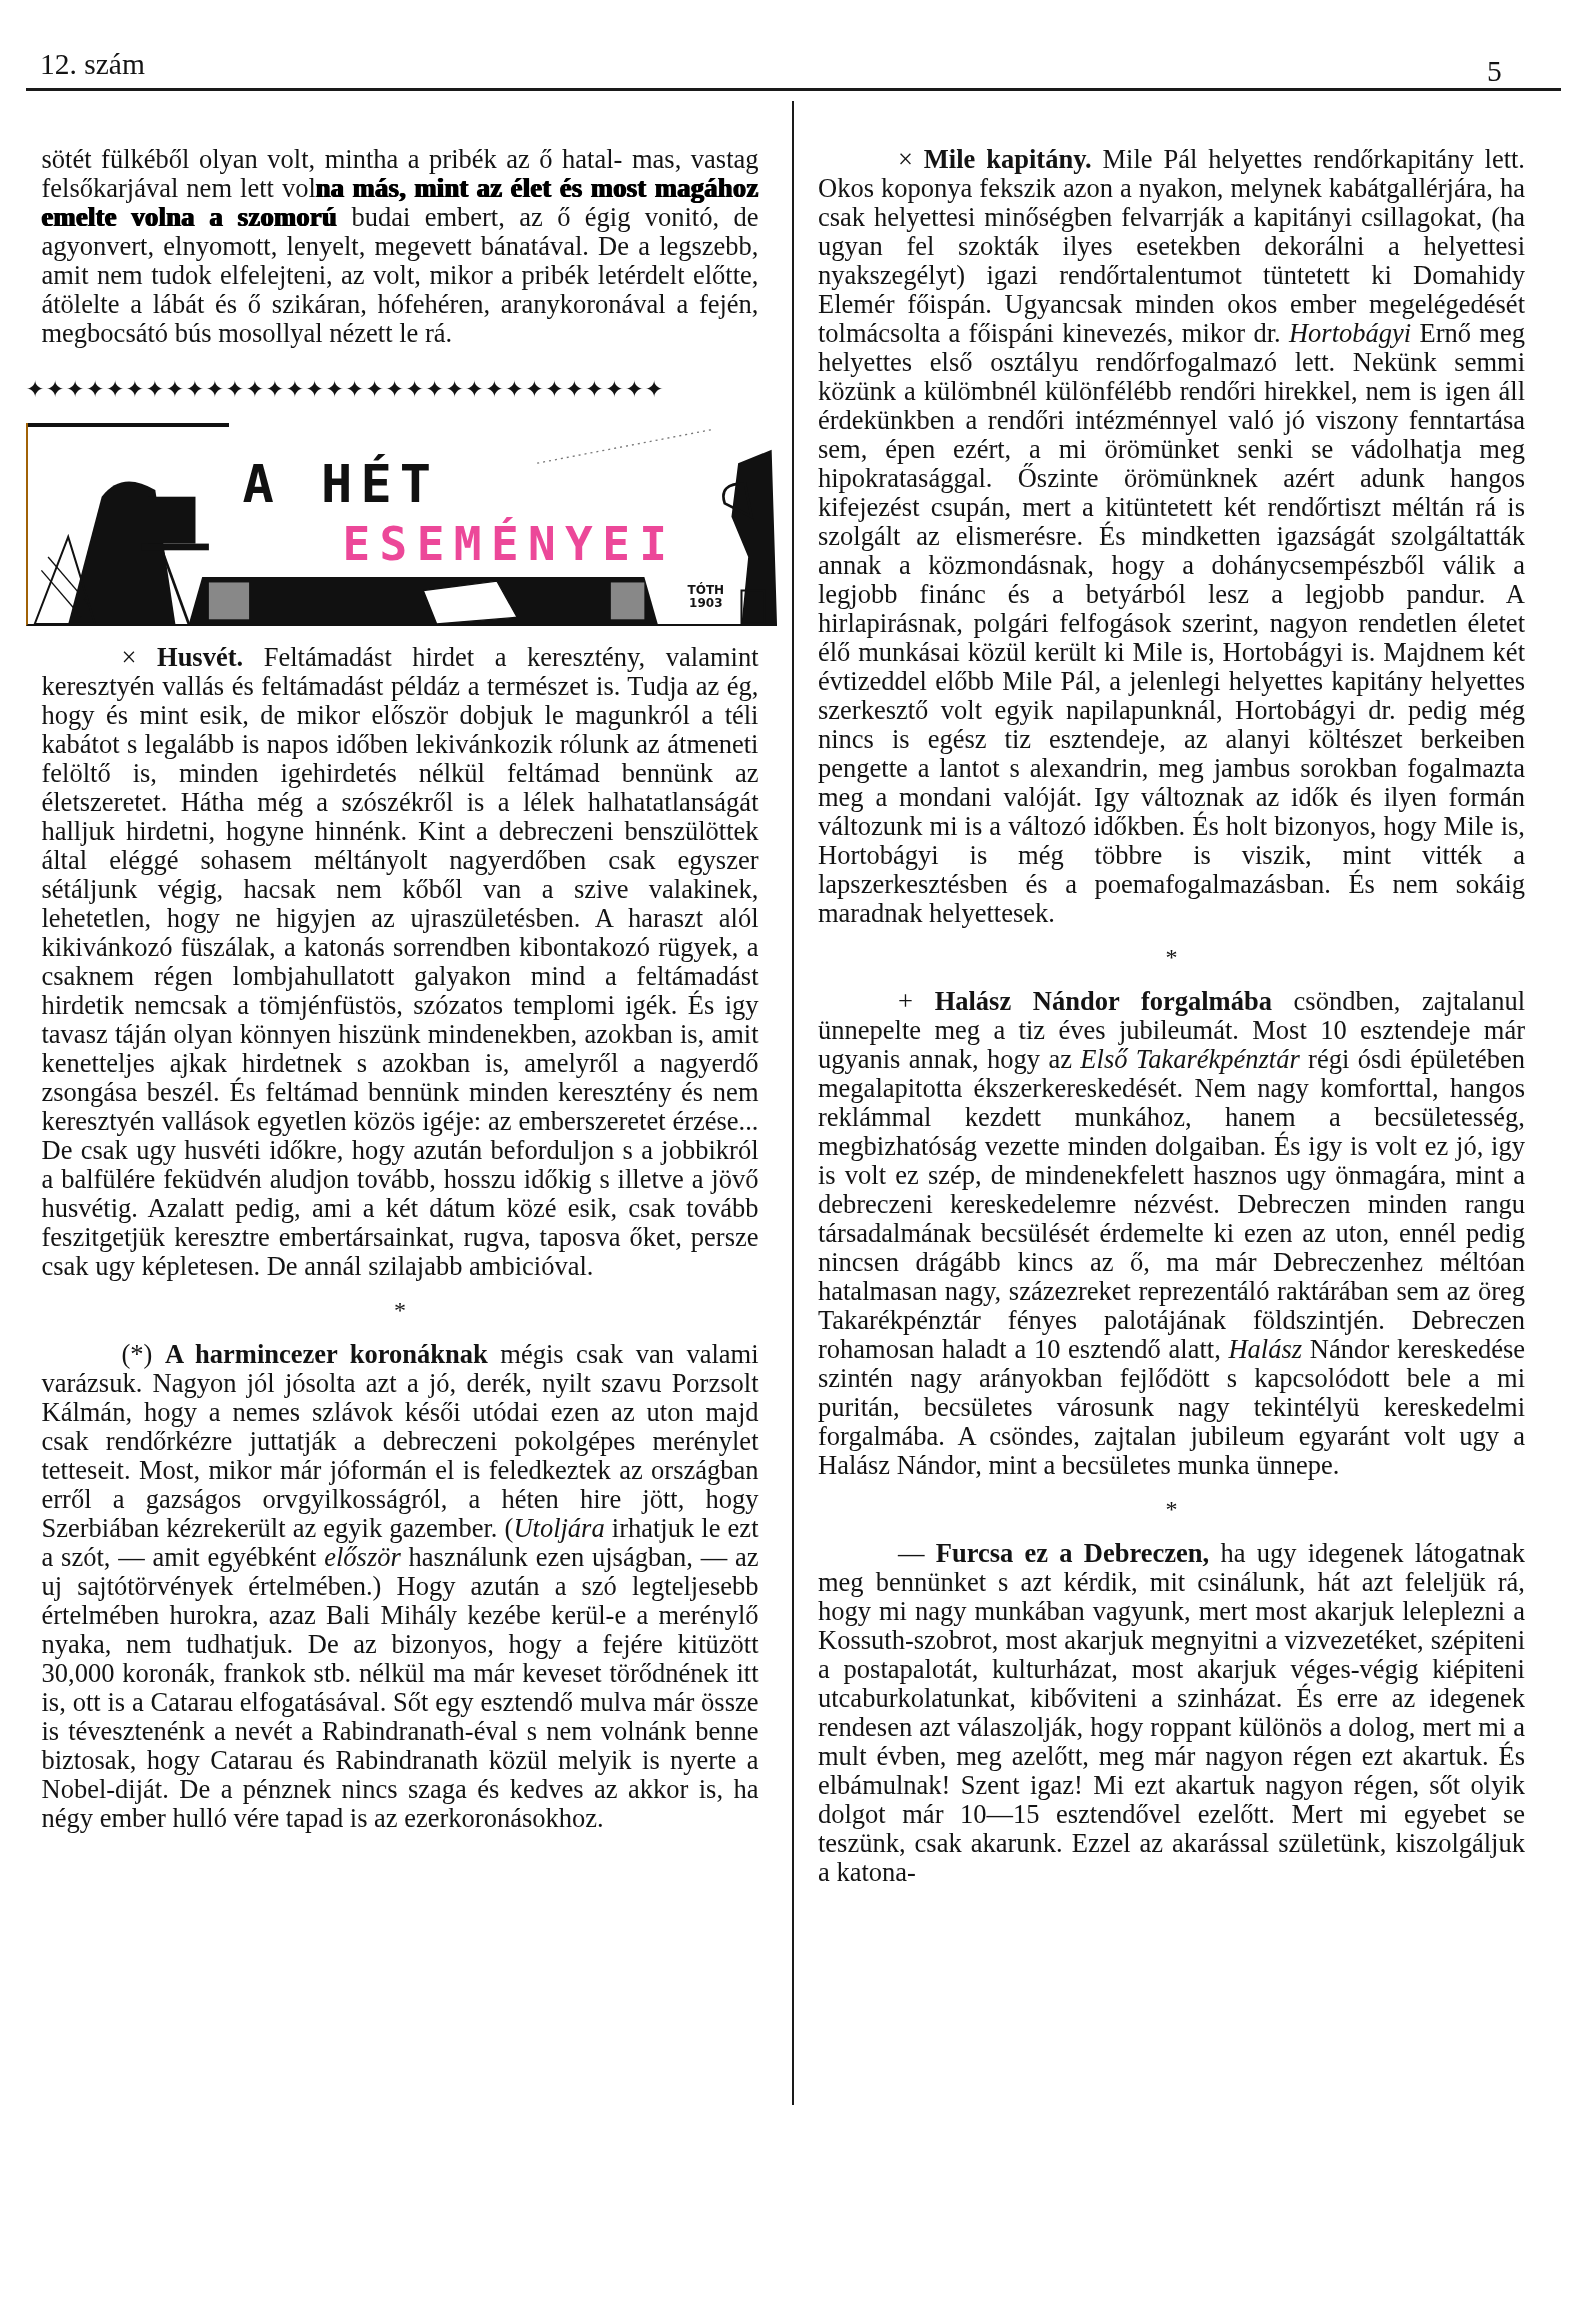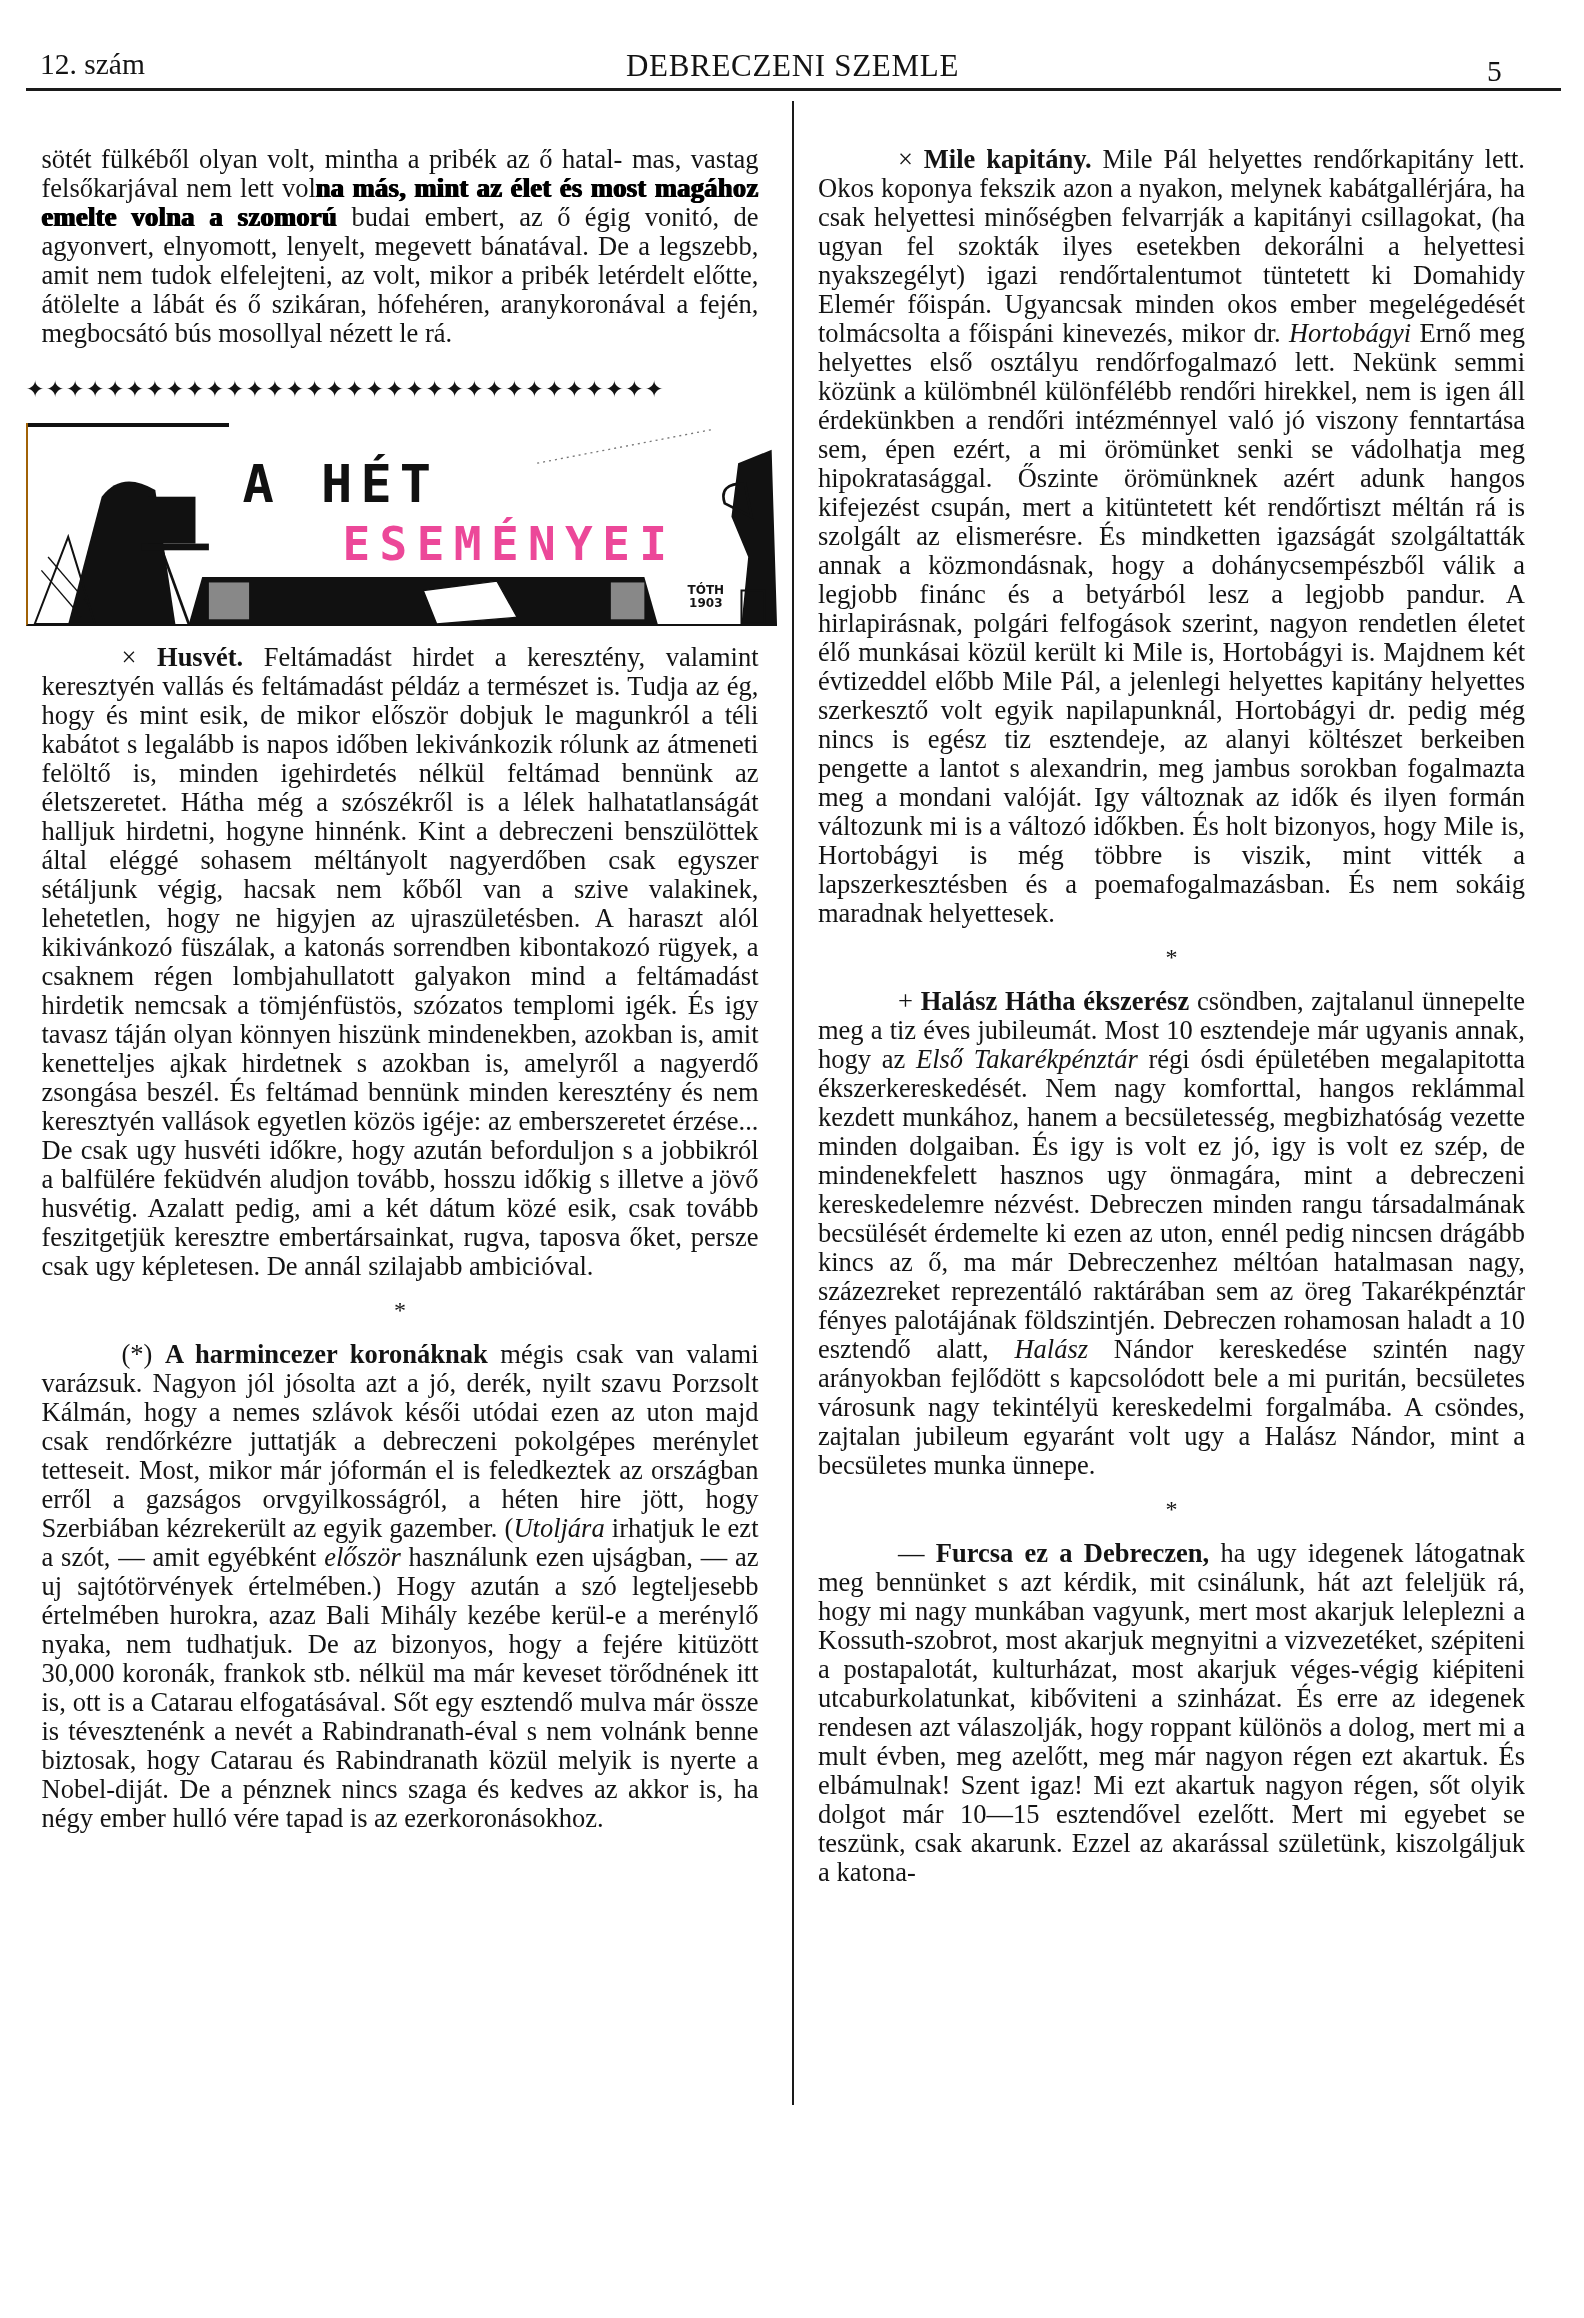--- a/index.html
+++ b/index.html
@@ -31,21 +31,20 @@
   .illus .title1 { position: absolute; left: 215px; top: 47px; font-family: "DejaVu Sans Mono", monospace; font-size: 52px; letter-spacing: 8px; font-weight: bold; color: #111; }
   .illus .title2 { position: absolute; left: 315px; top: 107px; font-family: "DejaVu Sans Mono", monospace; font-size: 46px; letter-spacing: 9.4px; font-weight: bold; color: #ec4899; }
   .illus .sig { position: absolute; left: 660px; top: 161px; font-family: "DejaVu Sans", sans-serif; font-size: 12px; line-height: 13.4px; font-weight: bold; text-align: center; }
   .illus svg { position: absolute; left: 0; top: 0; }
 </style>
 </head>
 <body>
 
 <div class="header">
   <span class="hdr-left">12. szám</span>
-  <span class="hdr-center">DEBRECZENI SZEMLE</span>
   <span class="hdr-right">5</span>
   <div class="hdr-rule"></div>
 </div>
 <div class="col-divider"></div>
 
 <div class="col col-left">
   <p>
     <span>sötét fülkéből olyan volt, mintha a pribék az ő hatal-</span>
     <span>mas, vastag felsőkarjával nem lett vol</span><span class="smudge">na más, mint</span>
     <span class="smudge">az élet és most magához emelte volna a szomorú</span>
@@ -102,21 +101,21 @@
 
 <div class="col col-right">
   <p class="ind">
     <span>×</span>
     <b>Mile kapitány.</b>
     <span>Mile Pál helyettes rendőrkapitány lett. Okos koponya fekszik azon a nyakon, melynek kabátgallérjára, ha csak helyettesi minőségben felvarrják a kapitányi csillagokat, (ha ugyan fel szokták ilyes esetekben dekorálni a helyettesi nyakszegélyt) igazi rendőrtalentumot tüntetett ki Domahidy Elemér főispán. Ugyancsak minden okos ember megelégedését tolmácsolta a főispáni kinevezés, mikor dr. </span><i>Hortobágyi</i><span> Ernő meg helyettes első osztályu rendőrfogalmazó lett. Nekünk semmi közünk a külömbnél különfélébb rendőri hirekkel, nem is igen áll érdekünkben a rendőri intézménnyel való jó viszony fenntartása sem, épen ezért, a mi örömünket senki se vádolhatja meg hipokratasággal. Őszinte örömünknek azért adunk hangos kifejezést csupán, mert a kitüntetett két rendőrtiszt méltán rá is szolgált az elismerésre. És mindketten igazságát szolgáltatták annak a közmondásnak, hogy a dohánycsempészből válik a legjobb finánc és a betyárból lesz a legjobb pandur. A hirlapirásnak, polgári felfogások szerint, nagyon rendetlen életet élő munkásai közül került ki Mile is, Hortobágyi is. Majdnem két évtizeddel előbb Mile Pál, a jelenlegi helyettes kapitány helyettes szerkesztő volt egyik napilapunknál, Hortobágyi dr. pedig még nincs is egész tiz esztendeje, az alanyi költészet berkeiben pengette a lantot s alexandrin, meg jambus sorokban fogalmazta meg a mondani valóját. Igy változnak az idők és ilyen formán változunk mi is a változó időkben. És holt bizonyos, hogy Mile is, Hortobágyi is még többre is viszik, mint vitték a lapszerkesztésben és a poemafogalmazásban. És nem sokáig maradnak helyettesek.</span>
   </p>
   <div class="sep">*</div>
   <p class="ind">
     <span>+</span>
-    <b>Halász Hátha ékszerész</b>
+    <b>Halász Nándor forgalmába</b>
     <span>csöndben, zajtalanul ünnepelte meg a tiz éves jubileumát. Most 10 esztendeje már ugyanis annak, hogy az </span><i>Első Takarékpénztár</i><span> régi ósdi épületében megalapitotta ékszerkereskedését. Nem nagy komforttal, hangos reklámmal kezdett munkához, hanem a becsületesség, megbizhatóság vezette minden dolgaiban. És igy is volt ez jó, igy is volt ez szép, de mindenekfelett hasznos ugy önmagára, mint a debreczeni kereskedelemre nézvést. Debreczen minden rangu társadalmának becsülését érdemelte ki ezen az uton, ennél pedig nincsen drágább kincs az ő, ma már Debreczenhez méltóan hatalmasan nagy, százezreket reprezentáló raktárában sem az öreg Takarékpénztár fényes palotájának földszintjén. Debreczen rohamosan haladt a 10 esztendő alatt, </span><i>Halász</i><span> Nándor kereskedése szintén nagy arányokban fejlődött s kapcsolódott bele a mi puritán, becsületes városunk nagy tekintélyü kereskedelmi forgalmába. A csöndes, zajtalan jubileum egyaránt volt ugy a Halász Nándor, mint a becsületes munka ünnepe.</span>
   </p>
   <div class="sep">*</div>
   <p class="ind">
     <span>—</span>
     <b>Furcsa ez a Debreczen,</b>
     <span>ha ugy idegenek látogatnak meg bennünket s azt kérdik, mit csinálunk, hát azt feleljük rá, hogy mi nagy munkában vagyunk, mert most akarjuk leleplezni a Kossuth-szobrot, most akarjuk megnyitni a vizvezetéket, szépiteni a postapalotát, kulturházat, most akarjuk véges-végig kiépiteni utcaburkolatunkat, kibőviteni a szinházat. És erre az idegenek rendesen azt válaszolják, hogy roppant különös a dolog, mert mi a mult évben, meg azelőtt, meg már nagyon régen ezt akartuk. És elbámulnak! Szent igaz! Mi ezt akartuk nagyon régen, sőt olyik dolgot már 10—15 esztendővel ezelőtt. Mert mi egyebet se teszünk, csak akarunk. Ezzel az akarással születünk, kiszolgáljuk a katona-</span>
   </p>
 </div>
 

